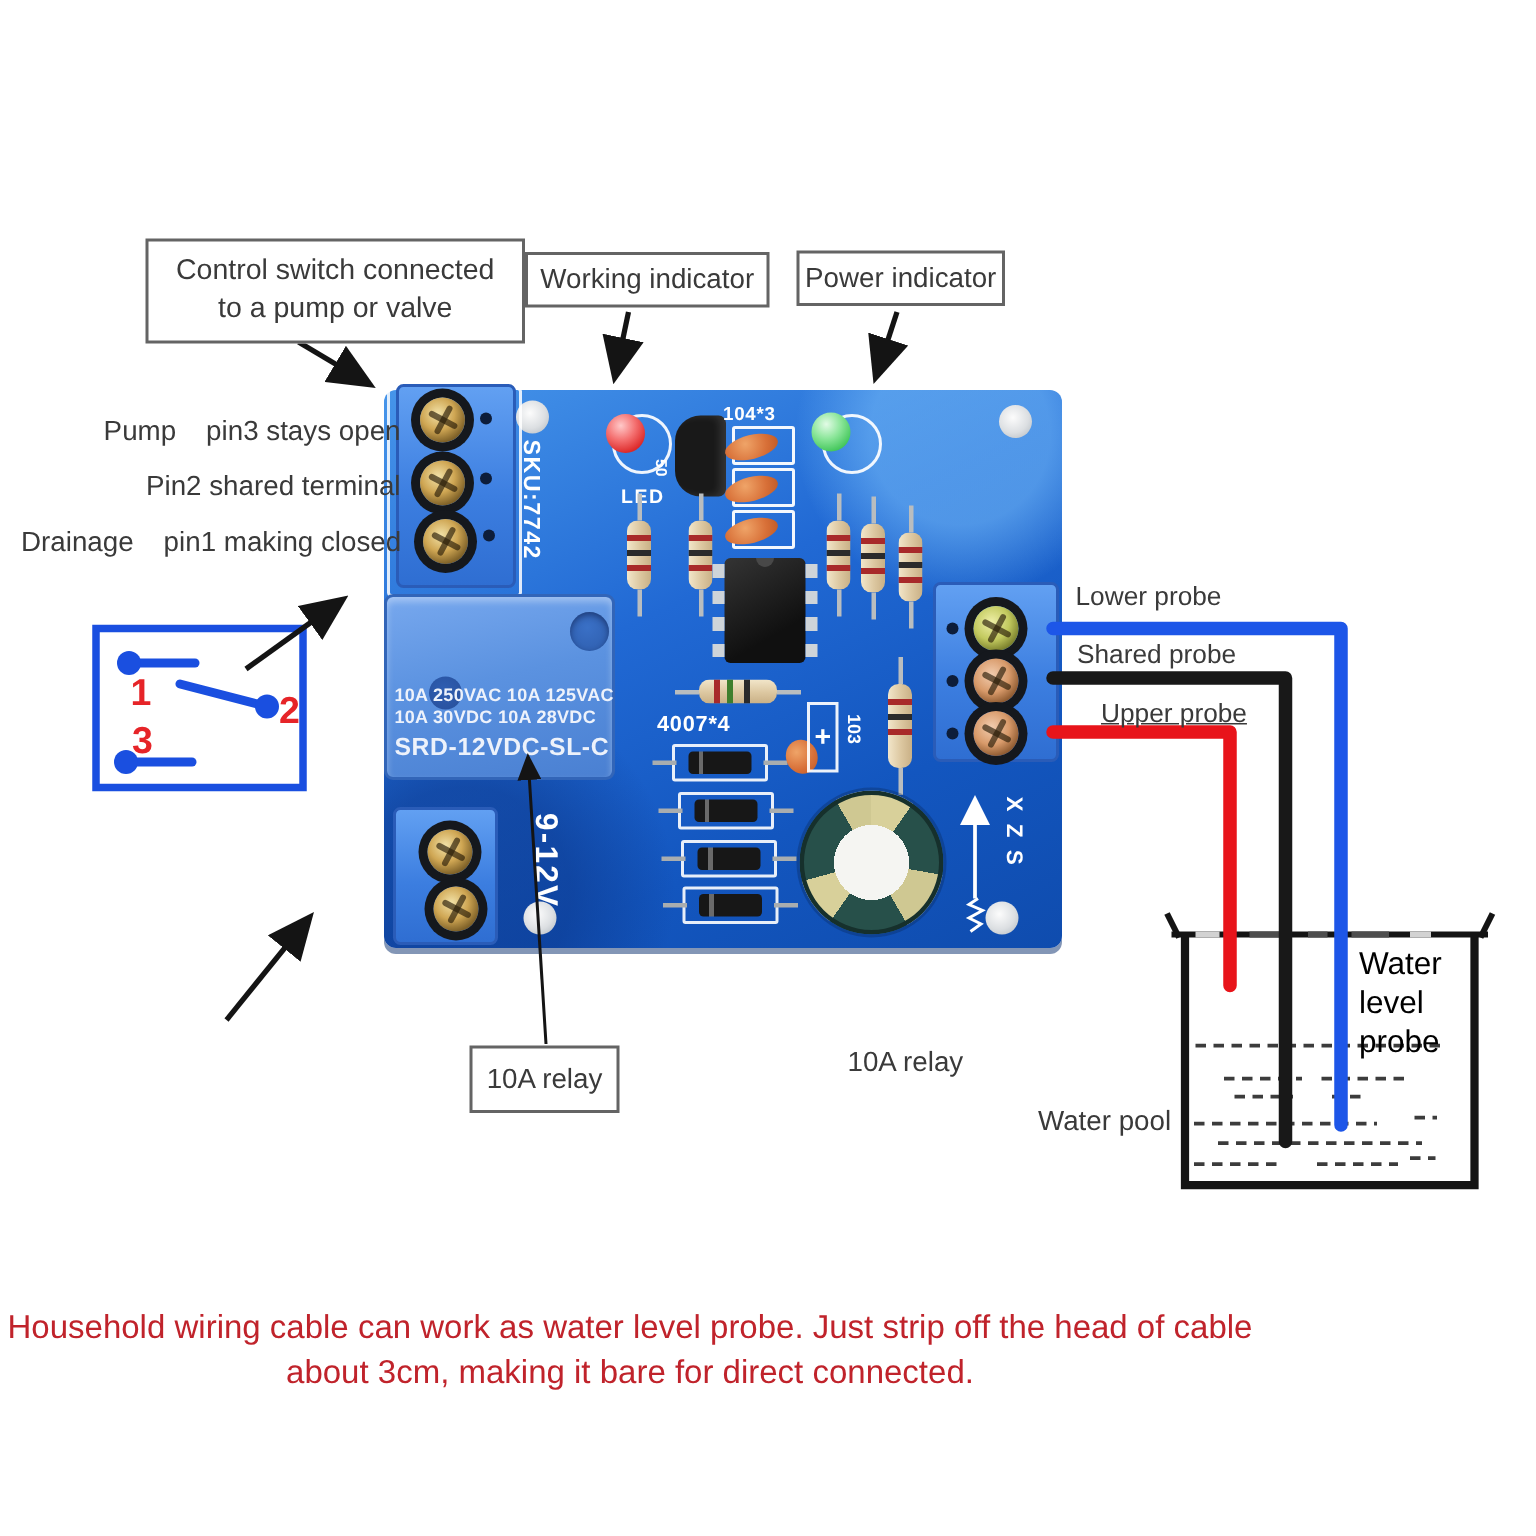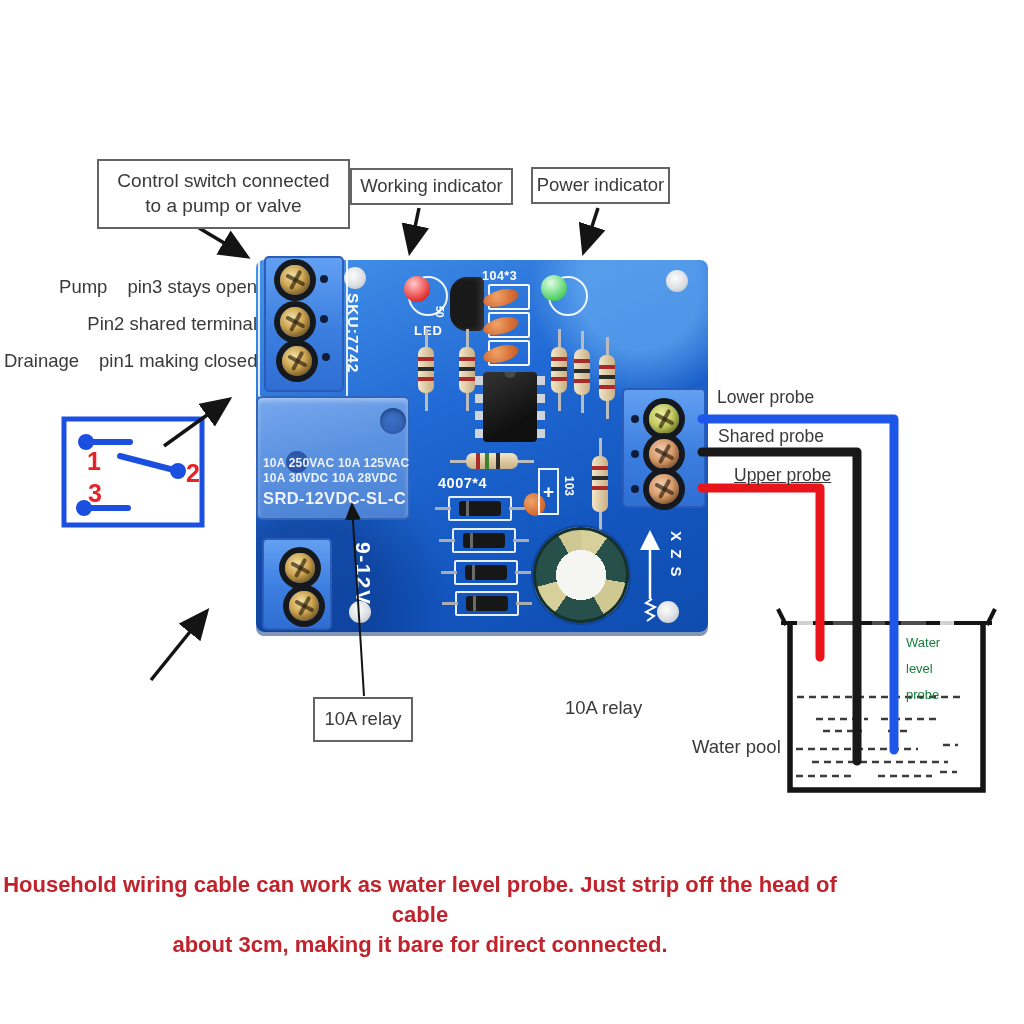--- a/index.html
+++ b/index.html
@@ -12,31 +12,31 @@
              display:flex; flex-direction:column; justify-content:center; align-items:center;
              text-align:center; line-height:1.3; }
   #box-control { left:97px; top:159px; width:253px; height:70px; font-size:19px; }
   #box-working { left:350px; top:168px; width:163px; height:37px; font-size:18.5px; }
   #box-power   { left:531px; top:167px; width:139px; height:37px; font-size:18.5px; }
   #box-supply  { left:68px;  top:684px; width:227px; height:76px; font-size:19px; }
   #box-relay   { left:313px; top:697px; width:100px; height:45px; font-size:18.5px; }
 
   
   .plain { position:absolute; color:#3a3a3a; white-space:nowrap; }
-  #pin-legend { left:4px; top:268px; width:253px; text-align:right; font-size:18.5px; line-height:37px; }
+  #pin-legend { left:14px; top:268px; width:253px; text-align:right; font-size:18.5px; line-height:37px; }
   #pin-legend .gap { display:inline-block; width:20px; }
   #lbl-lower  { left:717px; top:387px; font-size:17.5px;text-align:right; }
   #lbl-shared { left:718px; top:426px; font-size:17.5px; }
   #lbl-upper  { left:734px; top:465px; font-size:17.5px;text-decoration:underline; }
-  #lbl-wlp    { left:906px; top:630px; font-size:13px; line-height:26px; color:#15803d; white-space:normal; }
+  #lbl-wlp    { left:906px; top:630px; font-size:21px; line-height:26px; color:#000000; white-space:normal; }
   #lbl-pool   { left:692px; top:736px; font-size:18.5px; }
   #lbl-relay-plain { left:565px; top:697px; font-size:18.5px; }
 
   #footer { position:absolute; left:0; top:870px; width:840px; text-align:center;
-            font-size:22px; line-height:30px; color:#c0232b; font-weight:700; }
+            font-size:22px; line-height:30px; color:#c0232b; font-weight:400; }
 
   
   #board { position:absolute; left:256px; top:260px; width:452px; height:372px; border-radius:8px;
            background:
              radial-gradient(circle at 85% 8%, rgba(120,190,250,.55) 0 60px, rgba(120,190,250,0) 110px),
              radial-gradient(circle at 12% 90%, rgba(10,50,130,.5) 0 70px, rgba(10,50,130,0) 140px),
              linear-gradient(155deg,#4695ea,#2169d4 40%,#1356bf 72%,#0f4cae);
            box-shadow:0 4px 0 rgba(8,45,110,.5); }
   #board .hole { position:absolute; width:22px; height:22px; border-radius:50%;
            background:radial-gradient(circle at 42% 38%, #fcfcfc, #dcdfe2 55%, #aeb6bd); }

